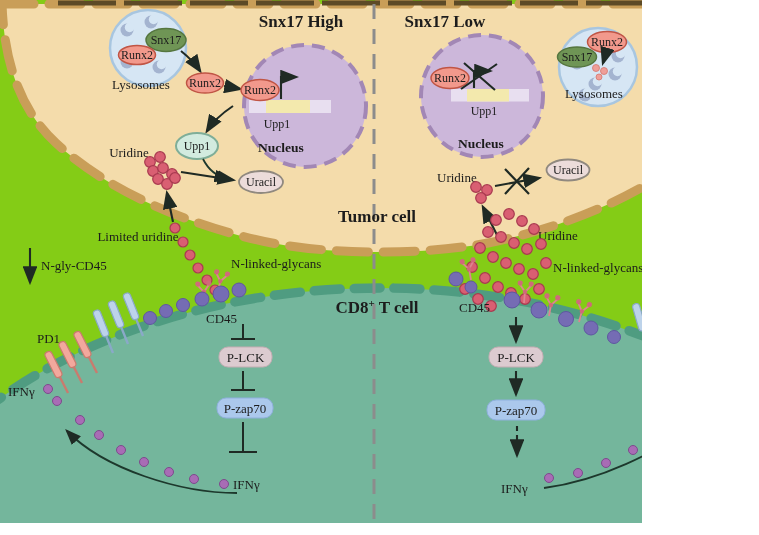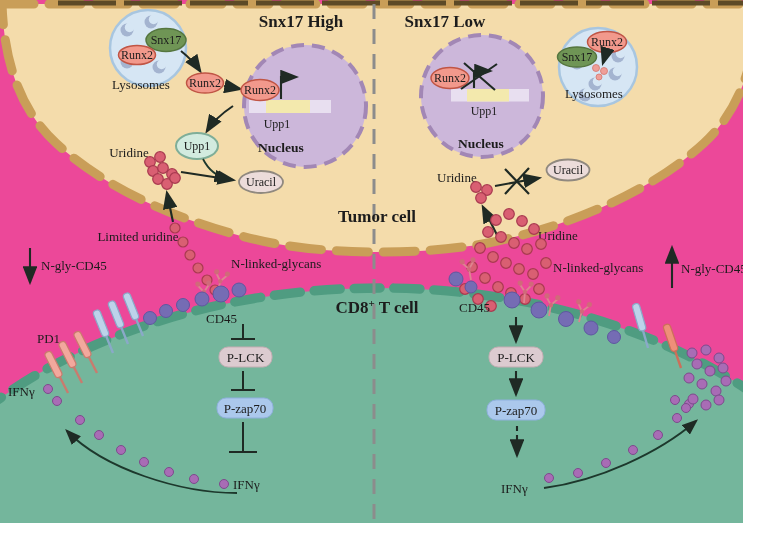--- a/index.html
+++ b/index.html
@@ -1,16 +1,16 @@
 <!DOCTYPE html>
 <html><head>
 <meta charset="utf-8">
 <style>
   html,body{margin:0;padding:0;background:#fff;}
-  .stage{width:743px;height:535px;position:relative;background:#ec4899;overflow:hidden;}
+  .stage{width:642px;height:535px;position:relative;background:#84cc16;overflow:hidden;}
   svg{display:block;}
   text{font-family:"Liberation Serif","DejaVu Serif",serif;fill:#1c1c1c;}
   .ttl{font-size:17px;font-weight:bold;}
   .lbl{font-size:13px;}
   .nuc{font-size:13.5px;font-weight:bold;}
   .ov{font-size:12px;}
   .urd{fill:#d95f72;stroke:#a93a50;stroke-width:1.2;}
   .ifd{fill:#a86cb5;stroke:#7c4b8c;stroke-width:1;}
   .cdd{fill:#756cb4;stroke:#5f57a0;stroke-width:1;}
   .arr{stroke:#1f2a24;stroke-width:2.1;fill:none;marker-end:url(#ah);}

